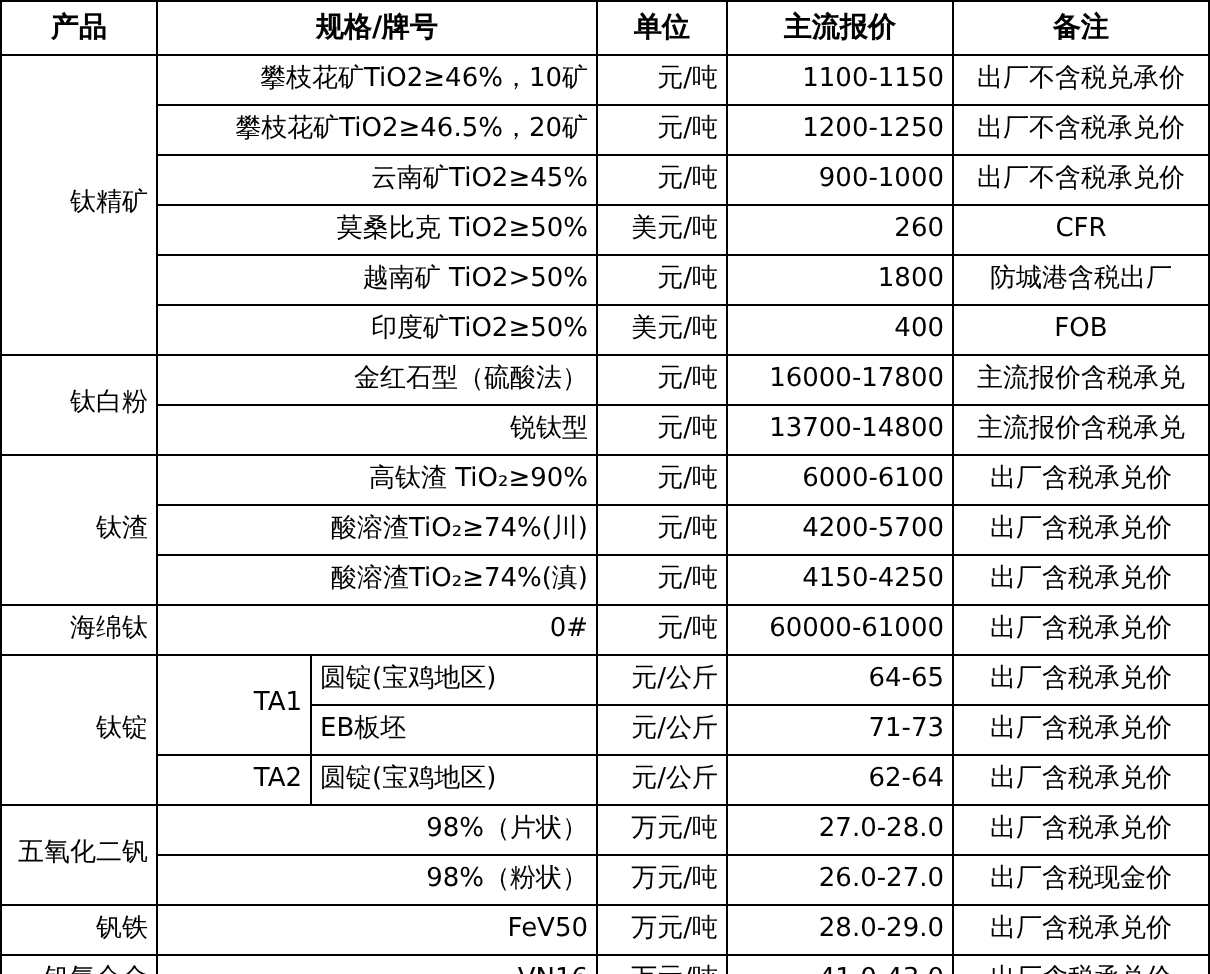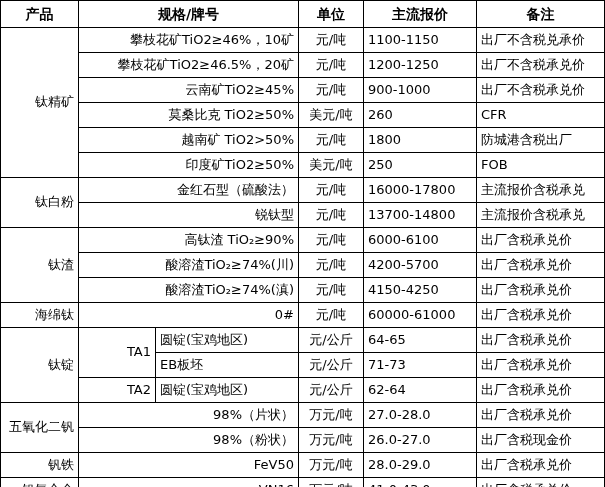--- a/index.html
+++ b/index.html
@@ -50,27 +50,27 @@
     font-weight: bold;
     font-size: 14px;
   }
   td.spec {
     text-align: right;
   }
   td.spec-sub {
     text-align: left;
   }
   td.unit {
+    text-align: right;
+  }
+  td.price {
+    text-align: right;
+  }
+  td.remark {
     text-align: center;
-  }
-  td.price {
-    text-align: left;
-  }
-  td.remark {
-    text-align: left;
   }
   
   col.c-cat   { width: 78px; }
   col.c-spec  { width: 77px; }
   col.c-spec2 { width: 143px; }
   col.c-unit  { width: 65px; }
   col.c-price { width: 113px; }
   col.c-rem   { width: 128px; }
 </style>
 </head>
@@ -123,21 +123,21 @@
         </tr>
         <tr>
           <td class="spec" colspan="2">越南矿 TiO2&gt;50%</td>
           <td class="unit">元/吨</td>
           <td class="price">1800</td>
           <td class="remark">防城港含税出厂</td>
         </tr>
         <tr>
           <td class="spec" colspan="2">印度矿TiO2≥50%</td>
           <td class="unit">美元/吨</td>
-          <td class="price">250</td>
+          <td class="price">400</td>
           <td class="remark">FOB</td>
         </tr>
         <tr>
           <td class="cat" rowspan="2">钛白粉</td>
           <td class="spec" colspan="2">金红石型（硫酸法）</td>
           <td class="unit">元/吨</td>
           <td class="price">16000-17800</td>
           <td class="remark">主流报价含税承兑</td>
         </tr>
         <tr>

